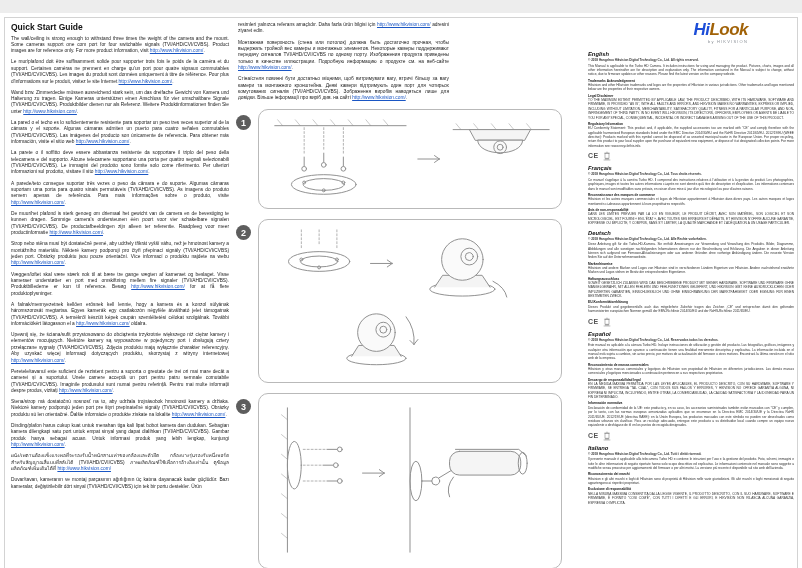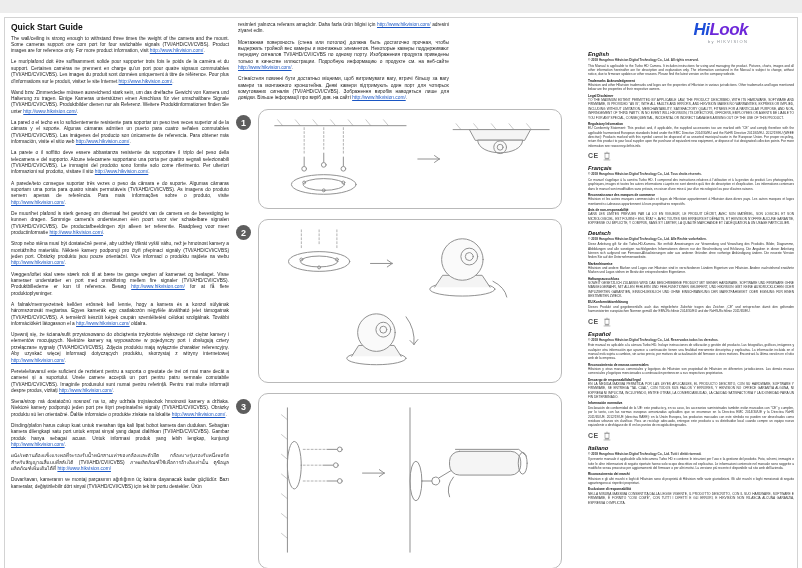--- a/index.html
+++ b/index.html
@@ -15,21 +15,21 @@
   .qp{font-size:4.8px;line-height:1.33;margin:0 0 4.8px;text-align:justify}
   .lnk{color:#1a56c4;text-decoration:underline;cursor:pointer}
   
   .panel{position:absolute;left:258px;width:304px;border:1px solid #b9b9b9;border-radius:10px;background:#fff}
   .panel svg{width:100%;height:100%;display:block}
   .stepnum{position:absolute;left:236px;width:15px;height:15px;border-radius:50%;background:#5d5d5d;
            color:#fff;font-size:9px;font-weight:bold;display:flex;align-items:center;justify-content:center}
   
   .logo{text-align:right;padding-right:46px;margin-bottom:7px}
   .logo-word{font-size:17px;font-weight:bold;font-style:italic;letter-spacing:-0.5px;line-height:1}
-  .hi{color:#1d4ed8}.look{color:#6d28d9}
+  .hi{color:#1d4ed8}.look{color:#a16207}
   .logo-by{font-size:4px;color:#8b9097;letter-spacing:1.2px;margin-top:1px}
   .lsec{margin-bottom:4px}
   .lname{font-size:5.8px;font-style:italic;font-weight:bold;margin:0 0 1.2px;color:#111}
   .lcopy{font-size:3.1px;font-weight:bold;margin:0 0 1.4px;color:#333}
   .blk{font-size:3.2px;line-height:1.38;margin:0 0 1.8px;text-align:justify;color:#2e2e2e}
   .bh{display:block;font-size:3.2px;color:#111}
   .certs{display:flex;align-items:center;gap:4px;margin:2px 0 3px}
   .ce{font-size:7px;font-weight:bold;color:#555;letter-spacing:0.5px;line-height:1}
   .weee{width:8px;height:11px}
   .diag{fill:none;stroke:#8f8f8f;stroke-width:1;stroke-linecap:round}

